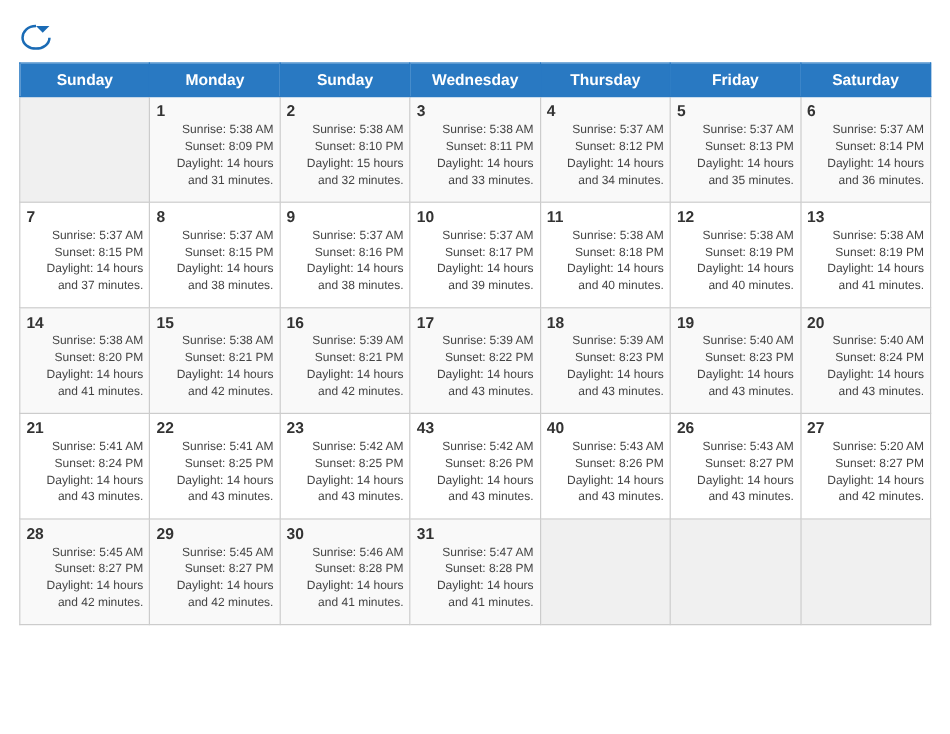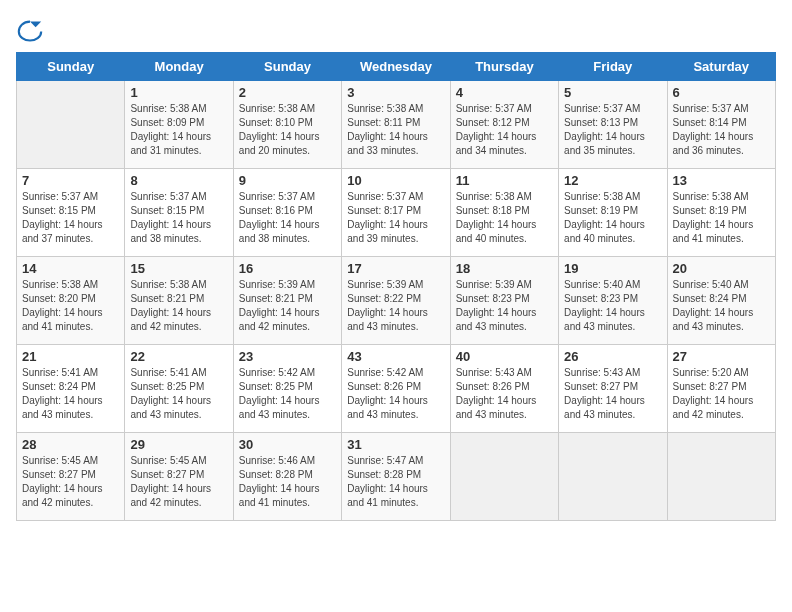--- a/index.html
+++ b/index.html
@@ -72,20 +72,21 @@
     .day-number {
       font-size: 13px;
       font-weight: bold;
       display: block;
       margin-bottom: 2px;
     }
     .day-info {
       font-size: 10px;
       line-height: 1.4;
       color: #444;
+      text-align: right;
     }
     .empty-cell {
       background: #f0f0f0 !important;
     }
   </style>
 </head>
 <body>
 
 <div class="header">
   <div class="logo">
@@ -125,21 +126,21 @@
             <span>Sunrise: 5:38 AM</span><br>
             <span>Sunset: 8:09 PM</span><br>
             <span>Daylight: 14 hours and 31 minutes.</span>
           </div>
         </td>
         <td>
           <span class="day-number">2</span>
           <div class="day-info">
             <span>Sunrise: 5:38 AM</span><br>
             <span>Sunset: 8:10 PM</span><br>
-            <span>Daylight: 14 hours and 20 minutes.</span>
+            <span>Daylight: 15 hours and 32 minutes.</span>
           </div>
         </td>
         <td>
           <span class="day-number">3</span>
           <div class="day-info">
             <span>Sunrise: 5:38 AM</span><br>
             <span>Sunset: 8:11 PM</span><br>
             <span>Daylight: 14 hours and 33 minutes.</span>
           </div>
         </td>

